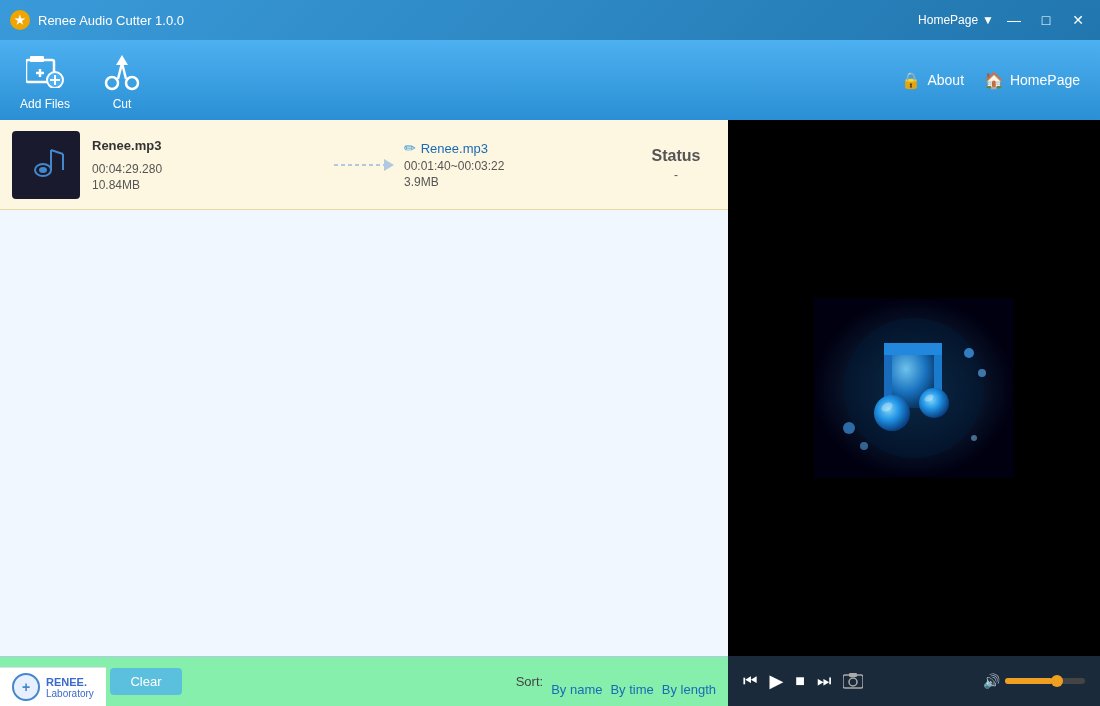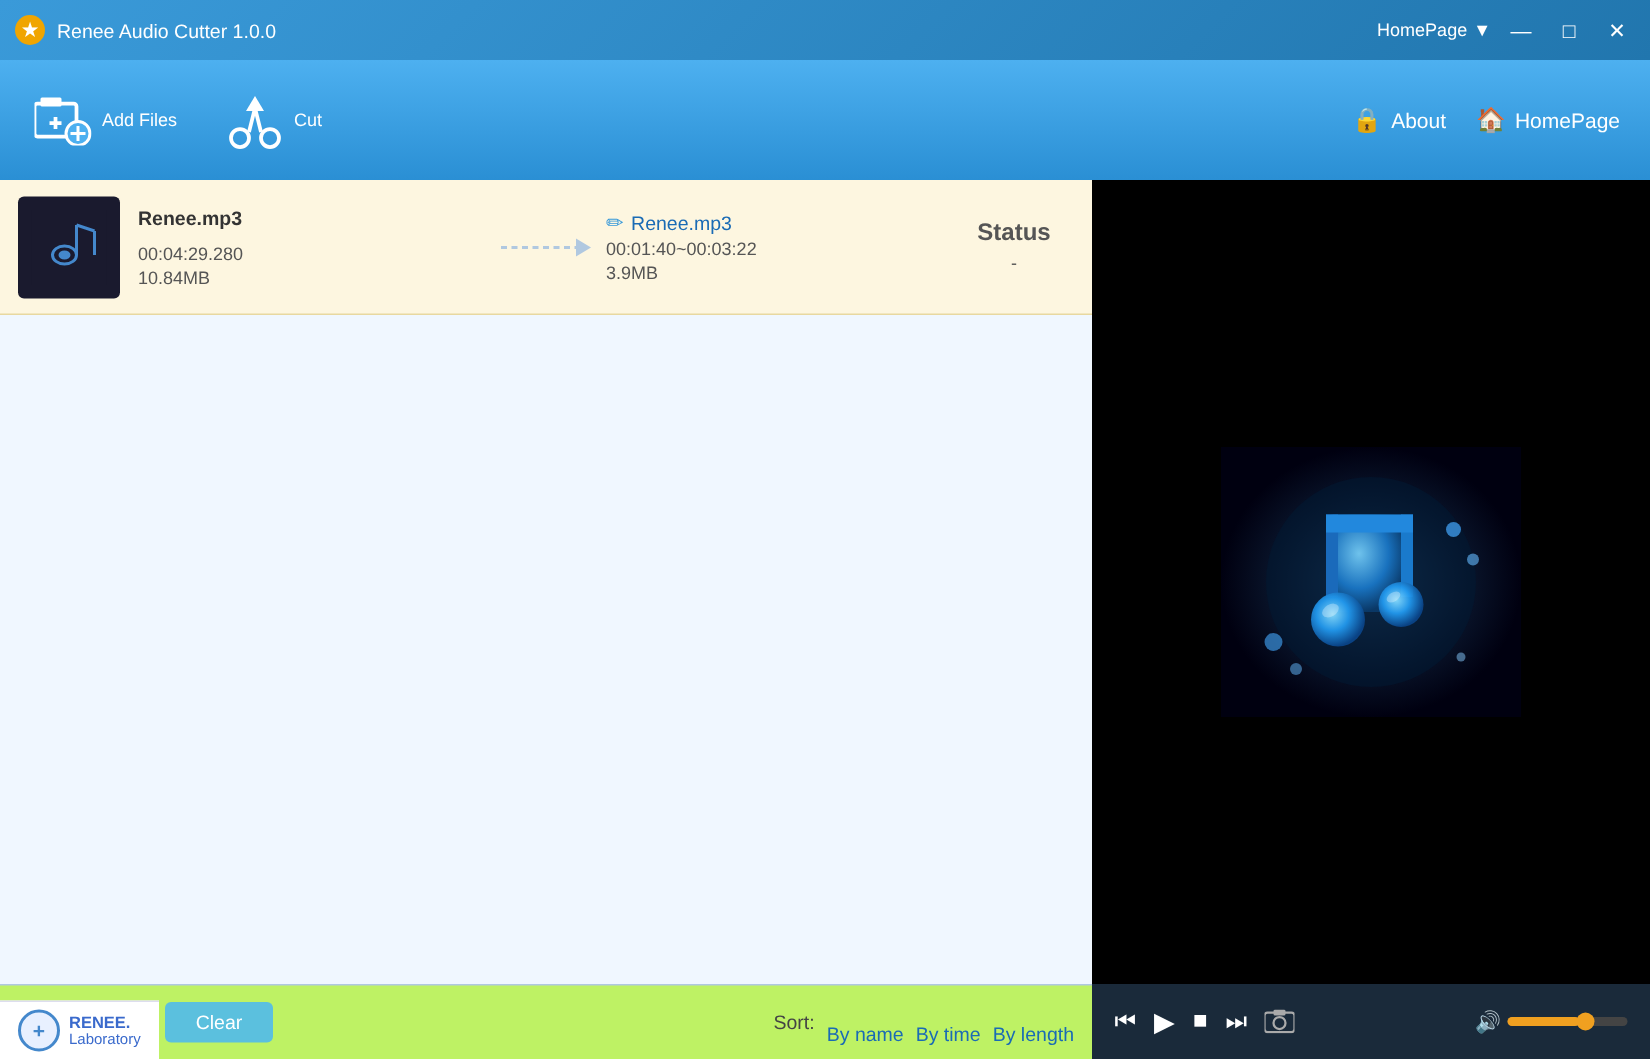--- a/index.html
+++ b/index.html
@@ -40,21 +40,21 @@
     }
     .toolbar-right {
       position: absolute;
       right: 20px;
       display: flex;
       align-items: center;
       gap: 20px;
     }
     .toolbar-item {
       display: flex;
-      flex-direction: row;
+      flex-direction: column;
       align-items: center;
       color: white;
       cursor: pointer;
       gap: 4px;
     }
     .toolbar-icon-box {
       width: 44px; height: 44px;
       display: flex; align-items: center; justify-content: center;
       font-size: 28px;
     }
@@ -114,21 +114,21 @@
     .output-name { font-size: 13px; color: #1a6bb5; display: flex; align-items: center; gap: 5px; }
     .output-range { font-size: 12px; color: #555; margin-top: 3px; }
     .output-size { font-size: 12px; color: #555; margin-top: 2px; }
     .status-area { width: 80px; text-align: center; }
     .status-label { font-size: 16px; color: #555; font-weight: bold; }
     .status-value { font-size: 12px; color: #555; margin-top: 3px; }
 
     
     .list-controls {
       height: 50px;
-      background: #bef264;
+      background: #86efac;
       display: flex;
       align-items: center;
       padding: 0 12px;
       gap: 10px;
       border-top: 1px solid #b0c8e0;
     }
     .btn-remove {
       background: #5bc0de;
       color: white;
       border: none;

